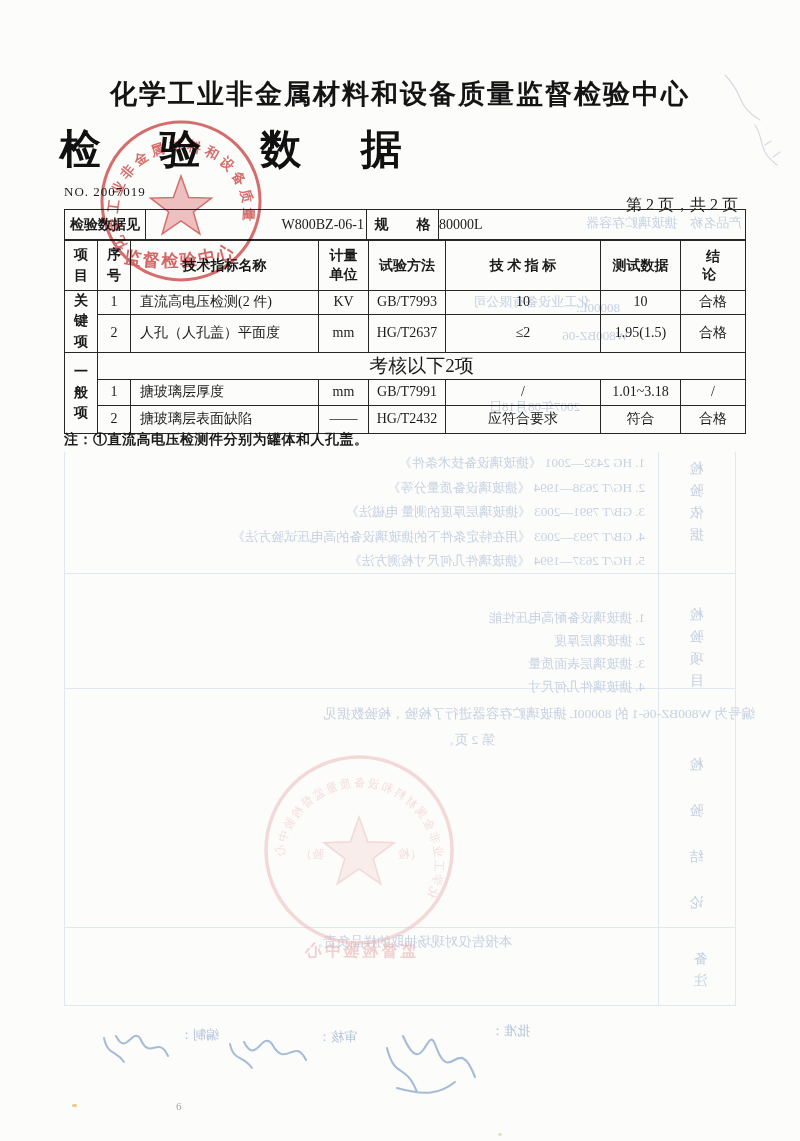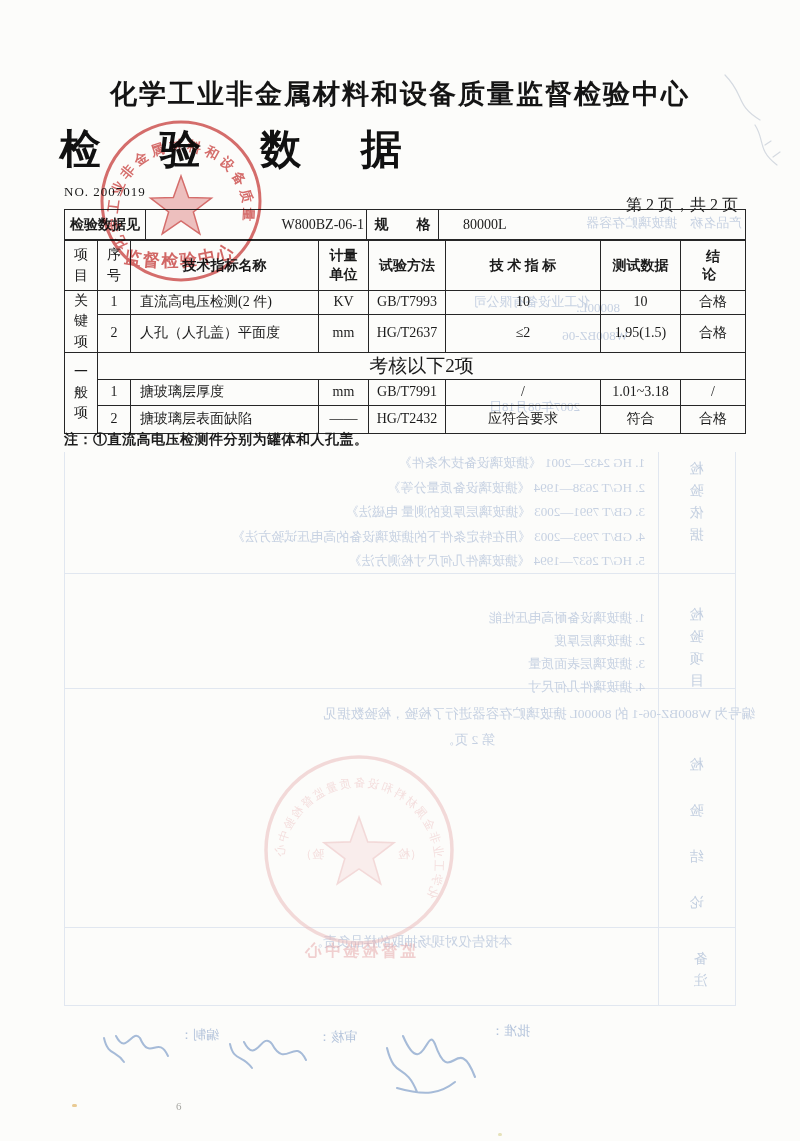--- a/index.html
+++ b/index.html
@@ -28,21 +28,21 @@
   .tbl-wrap{position:absolute;left:64px;top:209px;width:681px;}
   table{border-collapse:collapse;table-layout:fixed;}
   td{border:1.5px solid #262626;font-size:14px;text-align:center;vertical-align:middle;
      padding:0 2px;overflow:hidden;}
   .info-tbl{width:681px;}
   .info-tbl td{height:29px;}
   .main-tbl{width:681px;}
   .lbl{font-weight:600;}
   .val{font-family:"Liberation Serif","DejaVu Serif",serif;}
   .name-cell{text-align:left;padding-left:9px;}
-  .vcell{width:1.15em;line-height:1.45;word-break:break-all;margin:0 auto;font-weight:400;}
+  .vcell{width:1.15em;line-height:1.45;word-break:break-all;margin:0 auto;font-weight:700;}
   .v2cell{width:2.3em;line-height:1.3;word-break:break-all;margin:0 auto;font-weight:600;}
   .sp{letter-spacing:0.55em;text-indent:0.55em;}
   .note-line{position:absolute;left:64px;top:431px;font-size:14px;font-weight:600;letter-spacing:0.5px;}
   
   .stamp-front{position:absolute;left:92px;top:112px;opacity:.84;mix-blend-mode:multiply;}
   .stamp-ghost{position:absolute;left:252px;top:750px;opacity:.5;transform:scaleX(-1);}
   
   .ghost{position:absolute;transform:scaleX(-1);color:#c6d1e2;filter:blur(0.45px);}
   .gline{position:absolute;background:#e1e7f0;}
   .vlabel{position:absolute;transform:scaleX(-1);color:#c3cfe0;filter:blur(0.4px);
@@ -147,21 +147,21 @@
         <col style="width:81px">
         <col style="width:221px">
         <col style="width:72px">
         <col style="width:307px">
       </colgroup>
     <tbody>
         <tr>
       <td class="lbl">检验数据见</td>
       <td class="val" style="text-align:right;padding-left:10px;">W800BZ-06-1</td>
       <td class="lbl">规　　格</td>
-      <td class="val" style="text-align:left;padding-left:24px;">80000L</td>
+      <td class="val" style="text-align:left;padding-left:0;">80000L</td>
     </tr>
   </tbody>
     </table>
 
   <table class="main-tbl">
     <colgroup>
       <col style="width:33px">
         <col style="width:33px">
         <col style="width:188px">
         <col style="width:50px">

